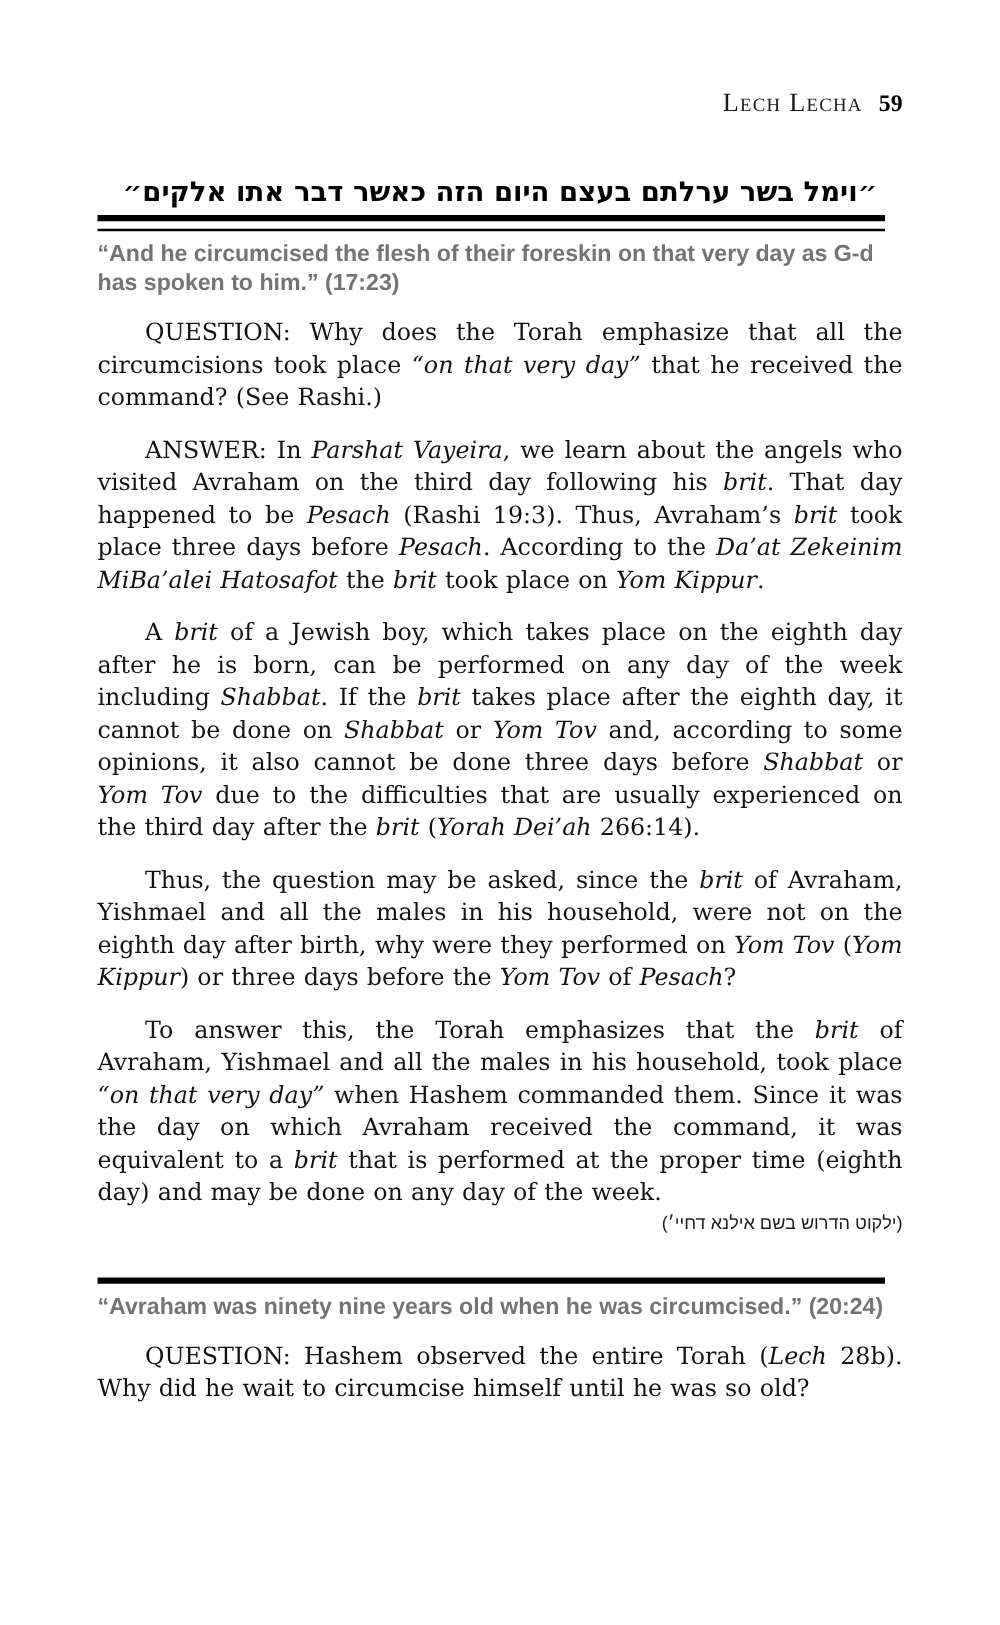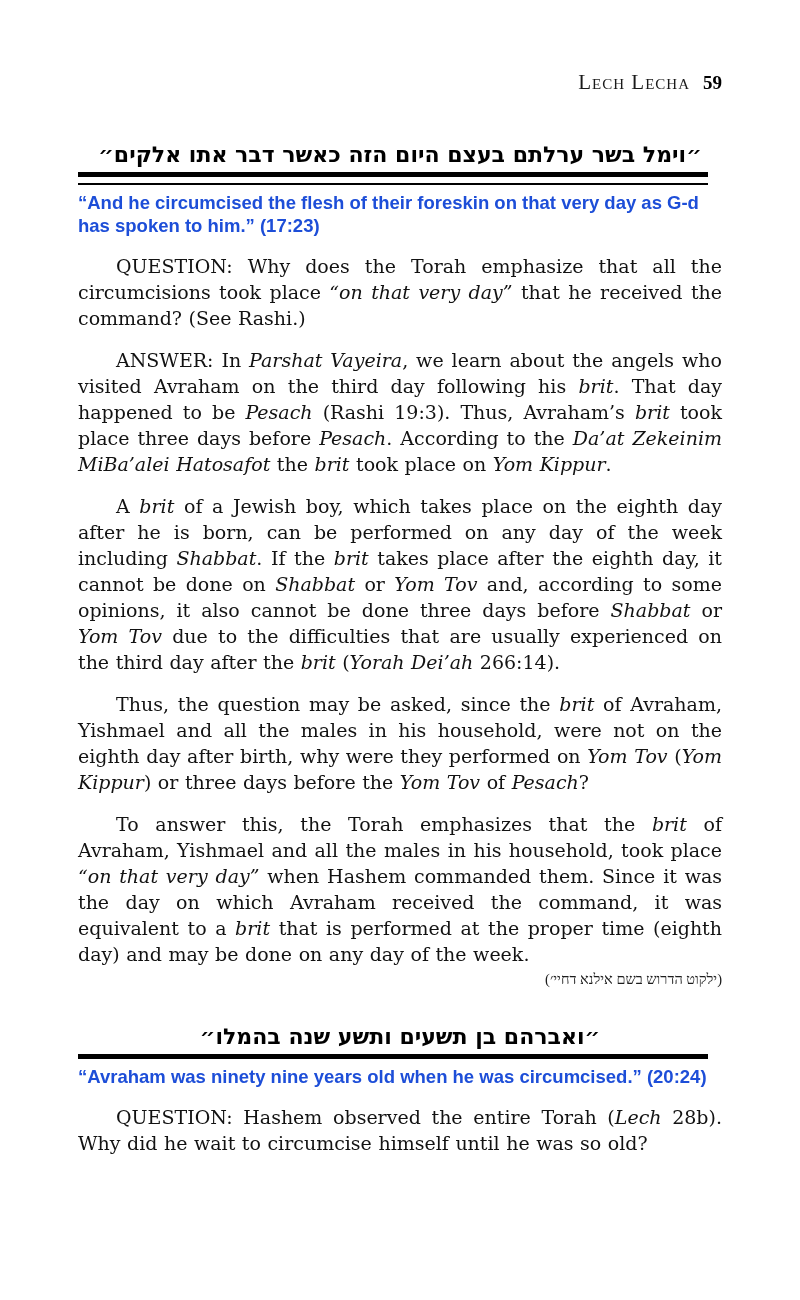--- a/index.html
+++ b/index.html
@@ -53,39 +53,39 @@
   }
   .rule { width: 630px; }
   .rule-thick { height: 5px; background: #000; }
   .rule-thin { height: 2px; background: #000; margin-top: 6px; }
   .translation {
     margin: 6px 0 10px 0;
     font-family: "Liberation Sans", sans-serif;
     font-weight: bold;
     font-size: 18.5px;
     line-height: 23px;
-    color: #1d4ed8;
+    color: #737373;
     text-align: left;
   }
   .body-para {
     margin: 16px 0 12px 0;
     font-size: 19px;
     line-height: 26px;
     text-align: justify;
     text-indent: 38px;
     word-spacing: 0.5px;
   }
   .body-para .it { font-style: italic; }
   .paragraphs .body-para:last-child { margin-bottom: 2px; }
   .citation {
     margin: 0;
     direction: rtl;
     text-align: left; 
     text-align: right;
-    font-family: Liberation Serif, serif;
+    font-family: Liberation Sans, sans-serif;
     font-size: 14.5px;
     line-height: 20px;
     color: #1c1c1c;
   }
 </style>
 </head>
 <body>
 
 <div class="page">
 
@@ -106,21 +106,20 @@
           <p class="body-para"><span>QUESTION: Why does the Torah emphasize that all the circumcisions took place </span><span class="it">“on that very day”</span><span> that he received the command? (See Rashi.)</span></p>
           <p class="body-para"><span>ANSWER: In </span><span class="it">Parshat Vayeira</span><span>, we learn about the angels who visited Avraham on the third day following his </span><span class="it">brit</span><span>. That day happened to be </span><span class="it">Pesach</span><span> (Rashi 19:3). Thus, Avraham’s </span><span class="it">brit</span><span> took place three days before </span><span class="it">Pesach</span><span>. According to the </span><span class="it">Da’at Zekeinim MiBa’alei Hatosafot</span><span> the </span><span class="it">brit</span><span> took place on </span><span class="it">Yom Kippur</span><span>.</span></p>
           <p class="body-para"><span>A </span><span class="it">brit</span><span> of a Jewish boy, which takes place on the eighth day after he is born, can be performed on any day of the week including </span><span class="it">Shabbat</span><span>. If the </span><span class="it">brit</span><span> takes place after the eighth day, it cannot be done on </span><span class="it">Shabbat</span><span> or </span><span class="it">Yom Tov</span><span> and, according to some opinions, it also cannot be done three days before </span><span class="it">Shabbat</span><span> or </span><span class="it">Yom Tov</span><span> due to the difficulties that are usually experienced on the third day after the </span><span class="it">brit</span><span> (</span><span class="it">Yorah Dei’ah</span><span> 266:14).</span></p>
           <p class="body-para"><span>Thus, the question may be asked, since the </span><span class="it">brit</span><span> of Avraham, Yishmael and all the males in his household, were not on the eighth day after birth, why were they performed on </span><span class="it">Yom Tov</span><span> (</span><span class="it">Yom Kippur</span><span>) or three days before the </span><span class="it">Yom Tov</span><span> of </span><span class="it">Pesach</span><span>?</span></p>
           <p class="body-para"><span>To answer this, the Torah emphasizes that the </span><span class="it">brit</span><span> of Avraham, Yishmael and all the males in his household, took place </span><span class="it">“on that very day”</span><span> when Hashem commanded them. Since it was the day on which Avraham received the command, it was equivalent to a </span><span class="it">brit</span><span> that is performed at the proper time (eighth day) and may be done on any day of the week.</span></p>
         </div>
       <p class="citation">(ילקוט הדרוש בשם אילנא דחיי׳)</p>
     </section>
 
     <section class="commentary">
-      <h2 class="hebrew-heading">״ואברהם בן תשעים ותשע שנה בהמלו״</h2>
       <div class="rule">
         <div class="rule-thick"></div>
       </div>
       <p class="translation">“Avraham was ninety nine years old when he was circumcised.” (20:24)</p>
       <div class="paragraphs">
           <p class="body-para"><span>QUESTION: Hashem observed the entire Torah (</span><span class="it">Lech</span><span> 28b). Why did he wait to circumcise himself until he was so old?</span></p>
         </div>
     </section>
 
   </div>

